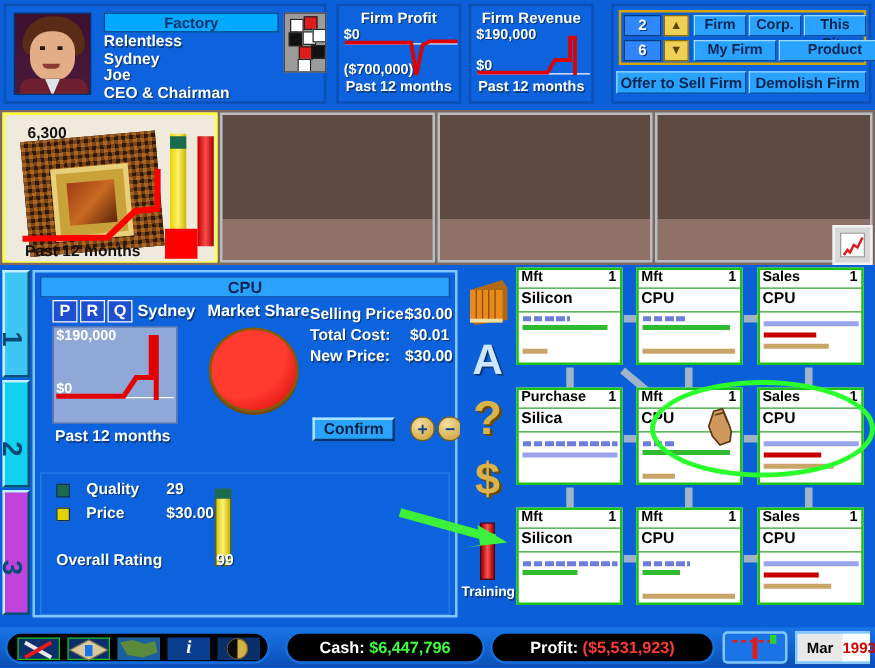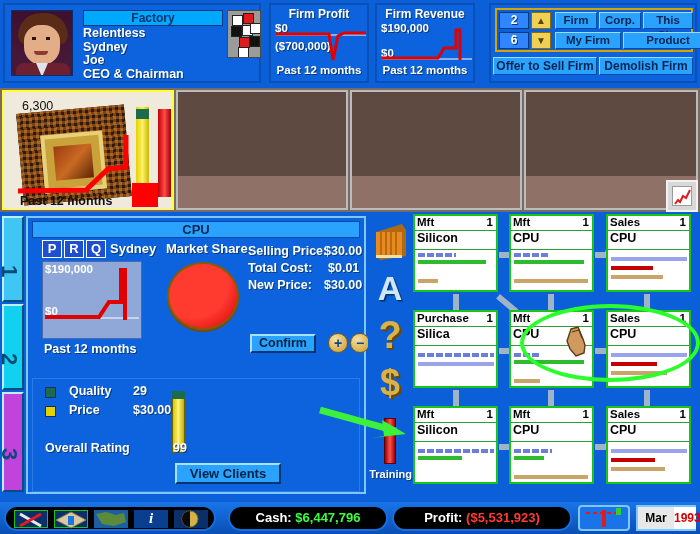--- a/index.html
+++ b/index.html
@@ -77,21 +77,21 @@
   #facility-row { position:absolute; left:0; top:88px; width:700px; height:124px; background:#7a6a62; }
   .room { position:absolute; top:2px; height:120px; background:linear-gradient(#5e4a41 0 72%, #8f7167 72% 100%);
           border:2px solid #b9bdc0; }
   #room0 { left:2px; width:172px; border-color:#ffff33; background:#efe9d8; }
   #room1 { left:176px; width:172px; }
   #room2 { left:350px; width:172px; }
   #room3 { left:524px; width:174px; }
 
   #chip-tile { position:absolute; left:4px; top:3px; width:164px; height:114px;
                background:#efeadb; overflow:hidden; }
-  #chip-label { position:absolute; left:14px; top:4px; color:#111; font-weight:normal;
+  #chip-label { position:absolute; left:14px; top:4px; color:#111; font-weight:bold;
                 font-size:12.5px; z-index:5; }
   #chip-foot  { position:absolute; left:12px; bottom:1px; color:#111; font-weight:bold;
                 font-size:12.5px; z-index:5; }
   .chipimg { position:absolute; left:12px; top:14px; width:108px; height:92px;
              transform:rotate(-5deg);
              background:
                repeating-linear-gradient(0deg,#6b3a12 0 3px,#1a0d04 3px 6px),
                repeating-linear-gradient(90deg,#6b3a12 0 3px,#1a0d04 3px 6px);
              background-blend-mode:screen; }
   .chipcore { position:absolute; left:22px; top:24px; width:62px; height:58px;
@@ -266,21 +266,21 @@
         <div class="cube" style="left:11px; top:26px; background:#e01b1b"></div>
         <div class="cube" style="left:21px; top:25px; background:#111111"></div>
         <div class="cube" style="left:10px; top:36px; background:#ffffff"></div>
       </div>
     </div>
 
     <div class="stat-panel" id="profit-panel">
       <div class="stat-title">Firm Profit</div>
       <div class="stat-graph">
         <div class="stat-top" style="top:0">$0</div>
-        <div class="stat-bot" style="top:18px">($700,000)</div>
+        <div class="stat-bot" style="top:28px">($700,000)</div>
         <svg width="94" height="42" style="position:absolute;left:0;top:0">
           <line x1="2" y1="13" x2="92" y2="13" stroke="#ffffff" stroke-width="1"></line>
           <polyline points="2,12 50,12 55,12 59,38 64,14 70,11 80,11 92,11" fill="none" stroke="#e00000" stroke-width="3"></polyline>
         </svg>
       </div>
       <div class="stat-foot">Past 12 months</div>
     </div>
 
     <div class="stat-panel" id="revenue-panel">
       <div class="stat-title">Firm Revenue</div>
@@ -395,21 +395,20 @@
         <div class="swatch" style="left:12px; top:8px;  background:#1d6b4d"></div>
         <div class="kv" style="left:36px;  top:5px">Quality</div>
         <div class="kv" style="left:100px; top:5px">29</div>
         <div class="swatch" style="left:12px; top:27px; background:#e5d300"></div>
         <div class="kv" style="left:36px;  top:24px">Price</div>
         <div class="kv" style="left:100px; top:24px">$30.00</div>
         <div id="qbar-out"></div>
         <div id="qbar-cap"></div>
         <div class="kv" style="left:12px;  top:62px">Overall Rating</div>
         <div class="kv" style="left:140px; top:62px">99</div>
-        <div id="btn-clients">View Clients</div>
       </div>
     </div>
 
     <div id="icon-col">
       <div class="gicon" id="ic-books">
         <svg width="36" height="40">
           <polygon points="4,10 30,2 34,8 34,34 8,38 4,34" fill="#b06a14"></polygon>
           <rect x="4" y="10" width="26" height="26" fill="#e88a1e"></rect>
           <g stroke="#8a4a06" stroke-width="1">
             <line x1="9" y1="10" x2="9" y2="36"></line>

